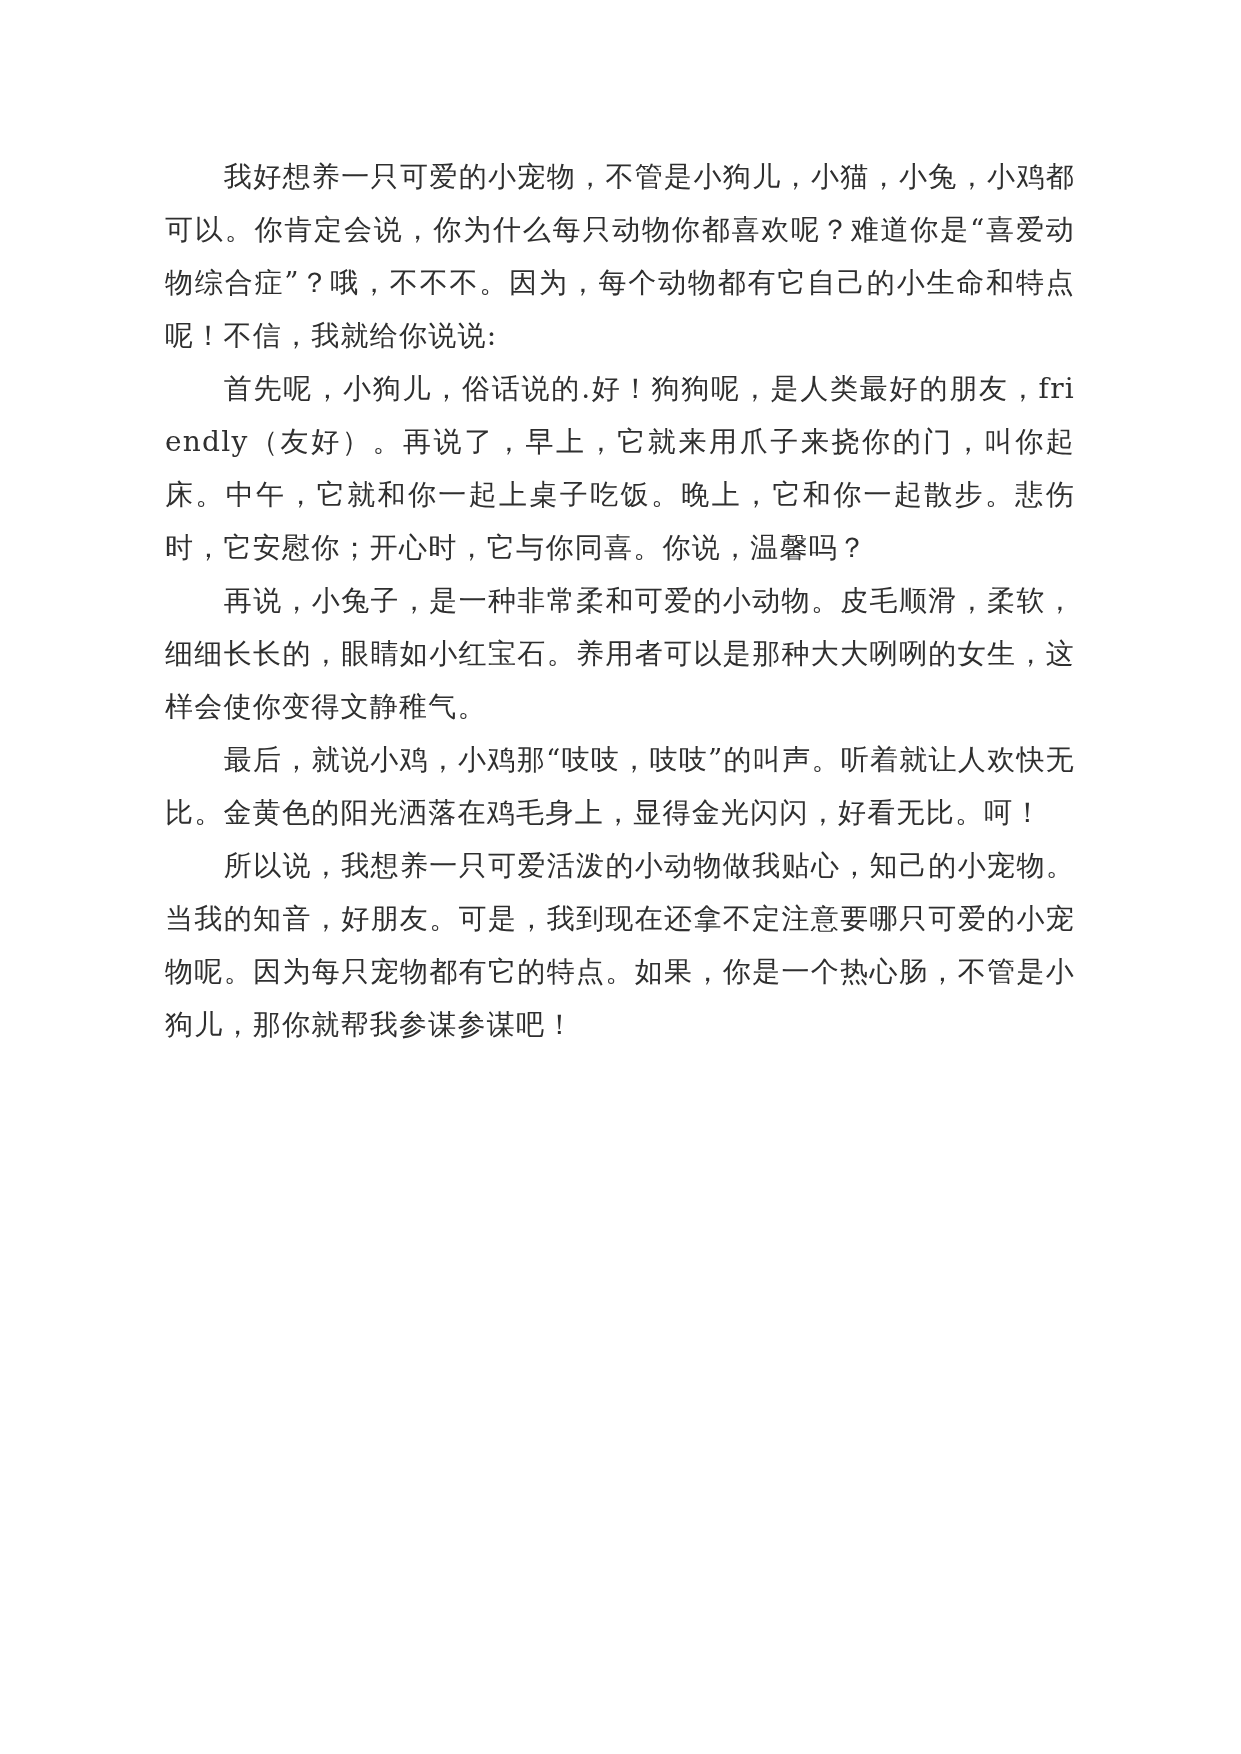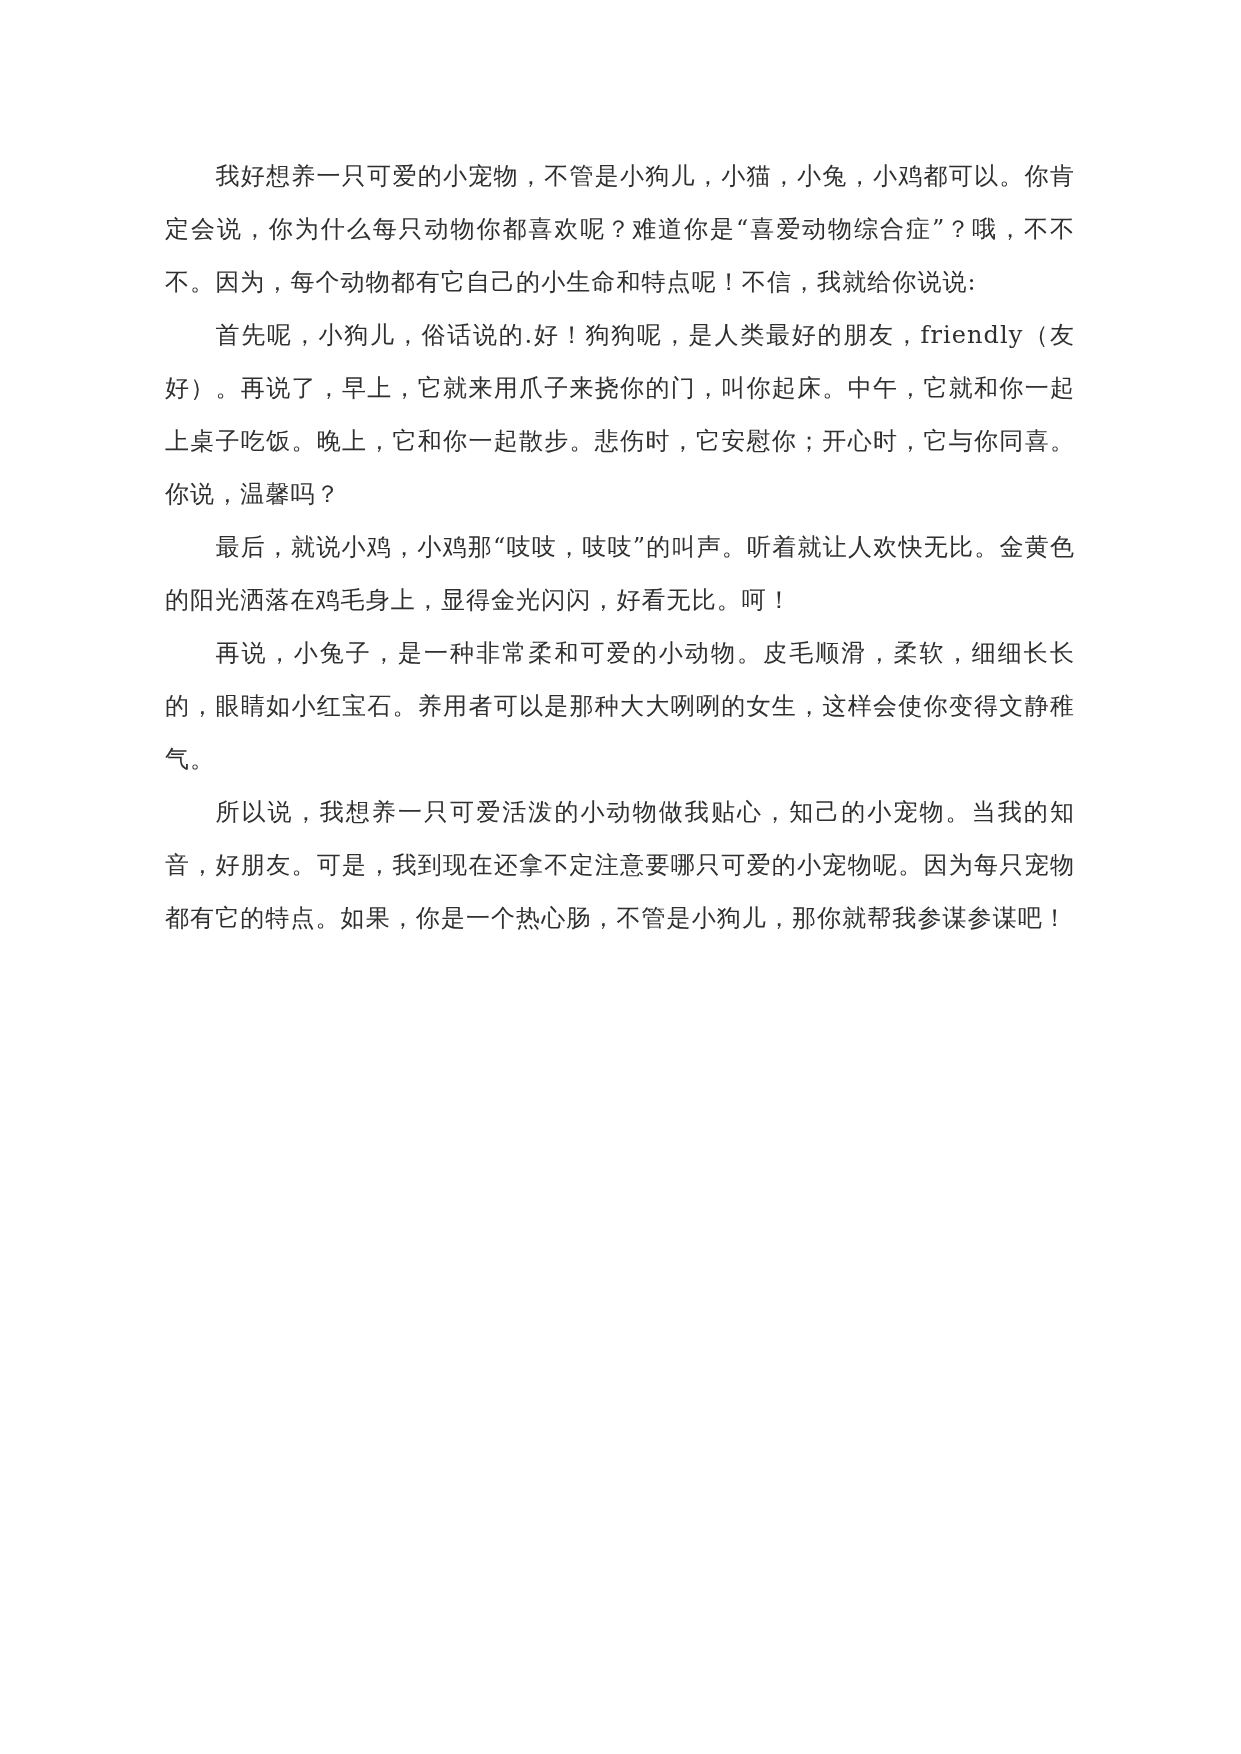--- a/index.html
+++ b/index.html
@@ -29,32 +29,32 @@
   .essay-title {
     margin: 0 0 4px 0;
     font-size: 33px;
     line-height: 53px;
     font-weight: 400;
     letter-spacing: 0.15em;
     white-space: nowrap;
   }
   .essay-paragraph {
     margin: 0;
-    font-size: 24px;
+    font-size: 28px;
     line-height: 53px;
     font-weight: 400;
     letter-spacing: 0.045em;
     text-align: justify;
     text-justify: inter-character;
     text-indent: 2.1em;
     word-break: break-all;
   }
 </style>
 </head>
 <body>
 
 <div class="page">
   <p class="essay-paragraph">我好想养一只可爱的小宠物，不管是小狗儿，小猫，小兔，小鸡都可以。你肯定会说，你为什么每只动物你都喜欢呢？难道你是“喜爱动物综合症”？哦，不不不。因为，每个动物都有它自己的小生命和特点呢！不信，我就给你说说:</p>
   <p class="essay-paragraph">首先呢，小狗儿，俗话说的.好！狗狗呢，是人类最好的朋友，friendly（友好）。再说了，早上，它就来用爪子来挠你的门，叫你起床。中午，它就和你一起上桌子吃饭。晚上，它和你一起散步。悲伤时，它安慰你；开心时，它与你同喜。你说，温馨吗？</p>
+  <p class="essay-paragraph">再说，小兔子，是一种非常柔和可爱的小动物。皮毛顺滑，柔软，细细长长的，眼睛如小红宝石。养用者可以是那种大大咧咧的女生，这样会使你变得文静稚气。</p>
   <p class="essay-paragraph">最后，就说小鸡，小鸡那“吱吱，吱吱”的叫声。听着就让人欢快无比。金黄色的阳光洒落在鸡毛身上，显得金光闪闪，好看无比。呵！</p>
-  <p class="essay-paragraph">再说，小兔子，是一种非常柔和可爱的小动物。皮毛顺滑，柔软，细细长长的，眼睛如小红宝石。养用者可以是那种大大咧咧的女生，这样会使你变得文静稚气。</p>
   <p class="essay-paragraph">所以说，我想养一只可爱活泼的小动物做我贴心，知己的小宠物。当我的知音，好朋友。可是，我到现在还拿不定注意要哪只可爱的小宠物呢。因为每只宠物都有它的特点。如果，你是一个热心肠，不管是小狗儿，那你就帮我参谋参谋吧！</p>
 </div>
 
 </body></html>

